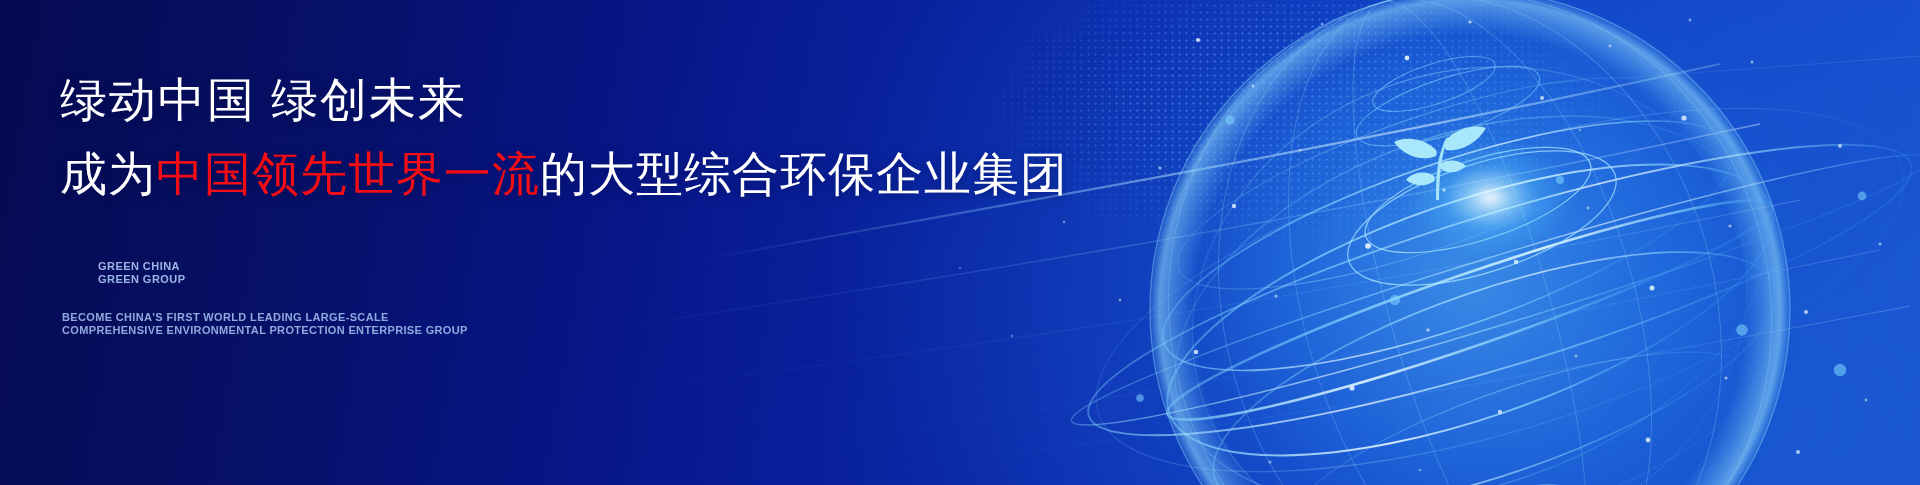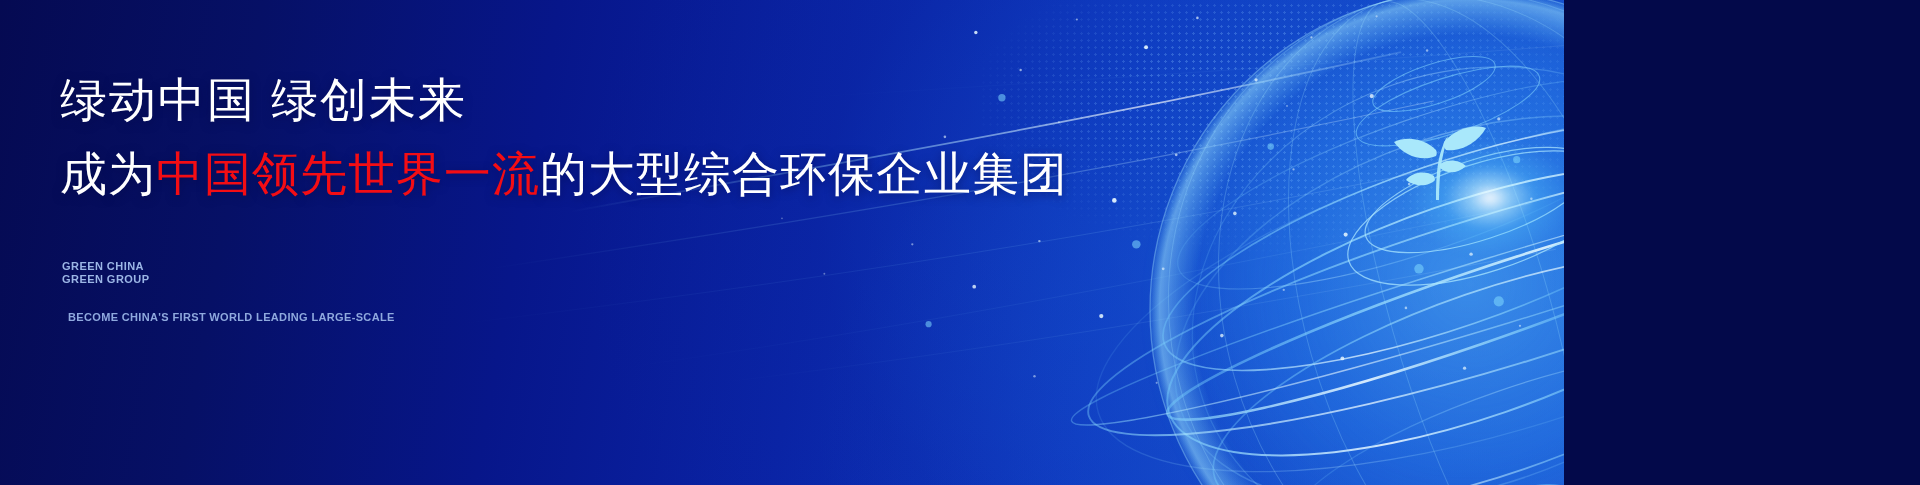--- a/index.html
+++ b/index.html
@@ -6,21 +6,21 @@
 
   html, body {
     width:1920px; height:485px;
     overflow:hidden;
     background:#03094a;
     font-family:"Liberation Sans", sans-serif;
   }
 
   .banner{
     position:relative;
-    width:1564px; height:485px;
+    width:1920px; height:485px;
     overflow:hidden;
     background:
       radial-gradient(ellipse 1100px 780px at 1460px 230px,
         rgba(30,110,220,0.60) 0%,
         rgba(18,78,195,0.38) 32%,
         rgba(10,45,155,0.16) 58%,
         rgba(0,0,0,0) 80%),
       radial-gradient(ellipse 1300px 700px at 1750px 420px,
         rgba(40,120,230,0.38) 0%,
         rgba(0,0,0,0) 72%),
@@ -123,31 +123,30 @@
 
   .sub-en{
     position:absolute; left:2px; top:260px;
     font-size:11px;
     font-weight:700;
     line-height:13px;
     letter-spacing:.45px;
     color:#9cb6e6;
     white-space:nowrap;
   }
-  .sub-en span{ display:block; }
+  .sub-en span{ display:block;margin-left:36px; }
 
   .tagline-en{
     position:absolute; left:2px; top:311px;
     font-size:11px;
     font-weight:700;
     line-height:13px;
     letter-spacing:.35px;
     color:#8fa9de;
     white-space:nowrap;
-    margin-left:6px;
   }
   .tagline-en span{ display:block; }
 
   
   .particles{ position:absolute; inset:0; pointer-events:none; }
 </style>
 </head>
 <body>
 
 <div class="banner">
@@ -367,16 +366,17 @@
 
     <div class="headline-2"><span>成为</span><span class="hl">中国领先世界一流</span><span>的大型综合环保企业集团</span></div>
 
     <div class="sub-en">
       <span>GREEN CHINA</span>
       <span>GREEN GROUP</span>
     </div>
 
     <div class="tagline-en">
       <span>BECOME CHINA'S FIRST WORLD LEADING LARGE-SCALE</span>
+      <span>COMPREHENSIVE ENVIRONMENTAL PROTECTION ENTERPRISE GROUP</span>
     </div>
 
   </div>
 </div>
 
 </body></html>

